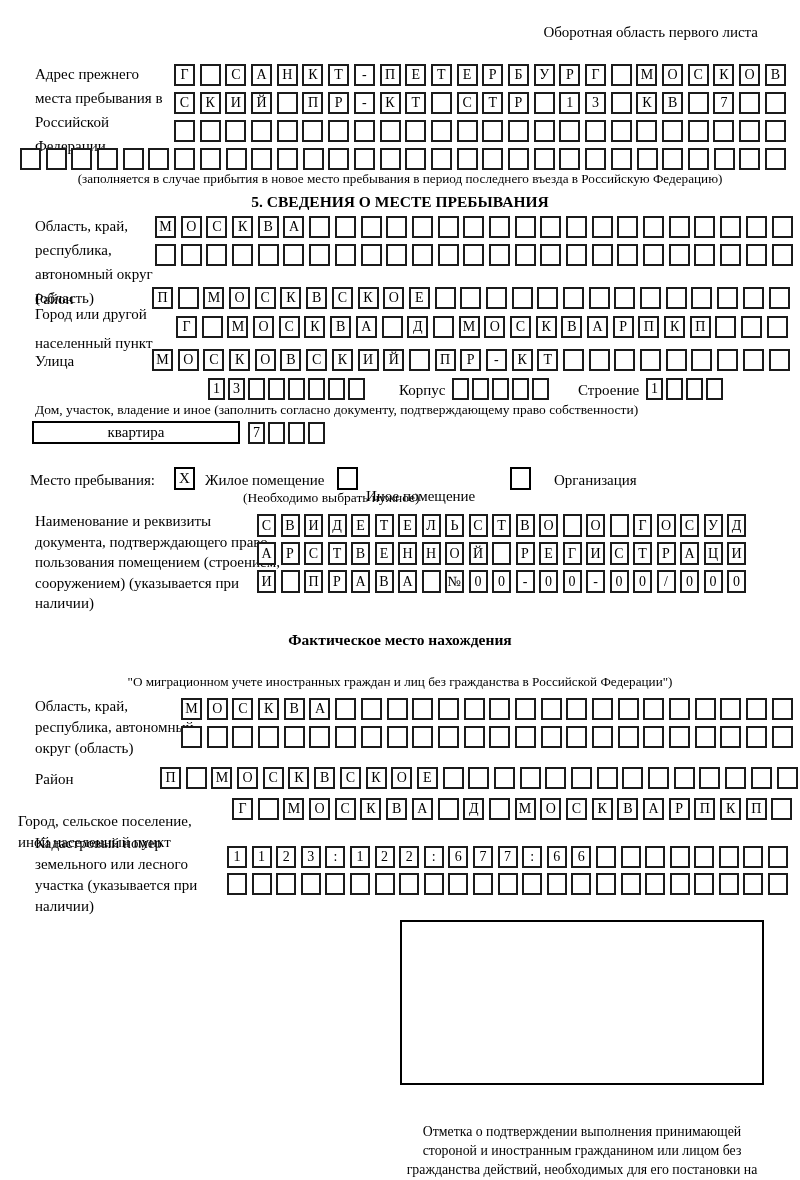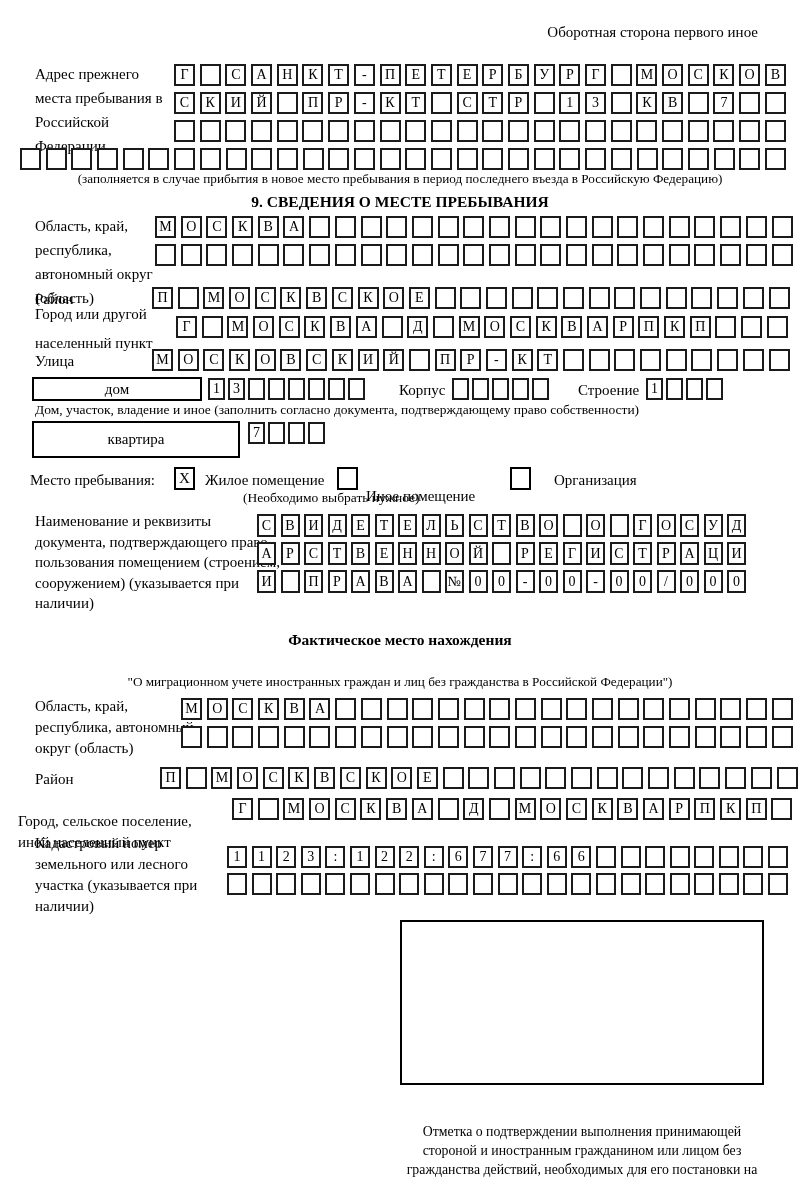--- a/index.html
+++ b/index.html
@@ -20,21 +20,21 @@
            display:flex;align-items:center;justify-content:center;font-size:15px;}
   .cbox{position:absolute;width:21px;height:23px;border:2px solid #000;box-sizing:border-box;
         display:flex;align-items:center;justify-content:center;font-size:15px;background:#fff;}
   .stampbox{position:absolute;border:2px solid #000;box-sizing:border-box;background:#fff;}
 </style>
 </head>
 <body>
 
 <div id="page">
 
-  <div class="hdr">Оборотная сторона первого иное</div>
+  <div class="hdr">Оборотная область первого листа</div>
 
   <div class="lbl" style="left:35px;top:62px;width:128px;">Адрес прежнего места пребывания в Российской Федерации</div>
   <div class="row" style="left:174px;top:64px">
       <div class="cell">Г</div>
       <div class="cell"></div>
       <div class="cell">С</div>
       <div class="cell">А</div>
       <div class="cell">Н</div>
       <div class="cell">К</div>
       <div class="cell">Т</div>
@@ -135,21 +135,21 @@
       <div class="cell"></div>
       <div class="cell"></div>
       <div class="cell"></div>
       <div class="cell"></div>
       <div class="cell"></div>
       <div class="cell"></div>
       <div class="cell"></div>
     </div>
   <div class="cap center" style="top:171px">(заполняется в случае прибытия в новое место пребывания в период последнего въезда в Российскую Федерацию)</div>
 
-  <div class="title" style="top:193px">9. СВЕДЕНИЯ О МЕСТЕ ПРЕБЫВАНИЯ</div>
+  <div class="title" style="top:193px">5. СВЕДЕНИЯ О МЕСТЕ ПРЕБЫВАНИЯ</div>
 
   <div class="lbl" style="left:35px;top:214px;width:125px;">Область, край, республика, автономный округ (область)</div>
   <div class="row" style="left:155px;top:216px">
       <div class="cell">М</div>
       <div class="cell">О</div>
       <div class="cell">С</div>
       <div class="cell">К</div>
       <div class="cell">В</div>
       <div class="cell">А</div>
       <div class="cell"></div>
@@ -279,21 +279,20 @@
       <div class="cell"></div>
       <div class="cell"></div>
       <div class="cell"></div>
       <div class="cell"></div>
       <div class="cell"></div>
       <div class="cell"></div>
       <div class="cell"></div>
       <div class="cell"></div>
     </div>
 
-  <div class="widebox" style="left:32px;top:377px;width:170px;height:24px;">дом</div>
   <div class="row dm" style="left:208px;top:378px">
       <div class="cell">1</div>
       <div class="cell">3</div>
       <div class="cell"></div>
       <div class="cell"></div>
       <div class="cell"></div>
       <div class="cell"></div>
       <div class="cell"></div>
       <div class="cell"></div>
     </div>
@@ -305,23 +304,23 @@
       <div class="cell"></div>
       <div class="cell"></div>
     </div>
   <div class="lbl" style="left:578px;top:378px;">Строение</div>
   <div class="row dm" style="left:646px;top:378px">
       <div class="cell">1</div>
       <div class="cell"></div>
       <div class="cell"></div>
       <div class="cell"></div>
     </div>
-  <div class="cap" style="left:35px;top:402px;font-size:13.5px;">Дом, участок, владение и иное (заполнить согласно документа, подтверждающему право собственности)</div>
-
-  <div class="widebox" style="left:32px;top:421px;width:208px;height:37px;">квартира</div>
+  <div class="cap" style="left:35px;top:402px;font-size:13.5px;">Дом, участок, владение и иное (заполнить согласно документу, подтверждающему право собственности)</div>
+
+  <div class="widebox" style="left:32px;top:421px;width:208px;height:23px;">квартира</div>
   <div class="row dm" style="left:248px;top:422px">
       <div class="cell">7</div>
       <div class="cell"></div>
       <div class="cell"></div>
       <div class="cell"></div>
     </div>
 
   <div class="lbl" style="left:30px;top:468px;text-align:right;">Место пребывания:</div>
   <div class="cbox" style="left:174px;top:467px;">X</div>
   <div class="lbl" style="left:205px;top:468px;">Жилое помещение</div>

